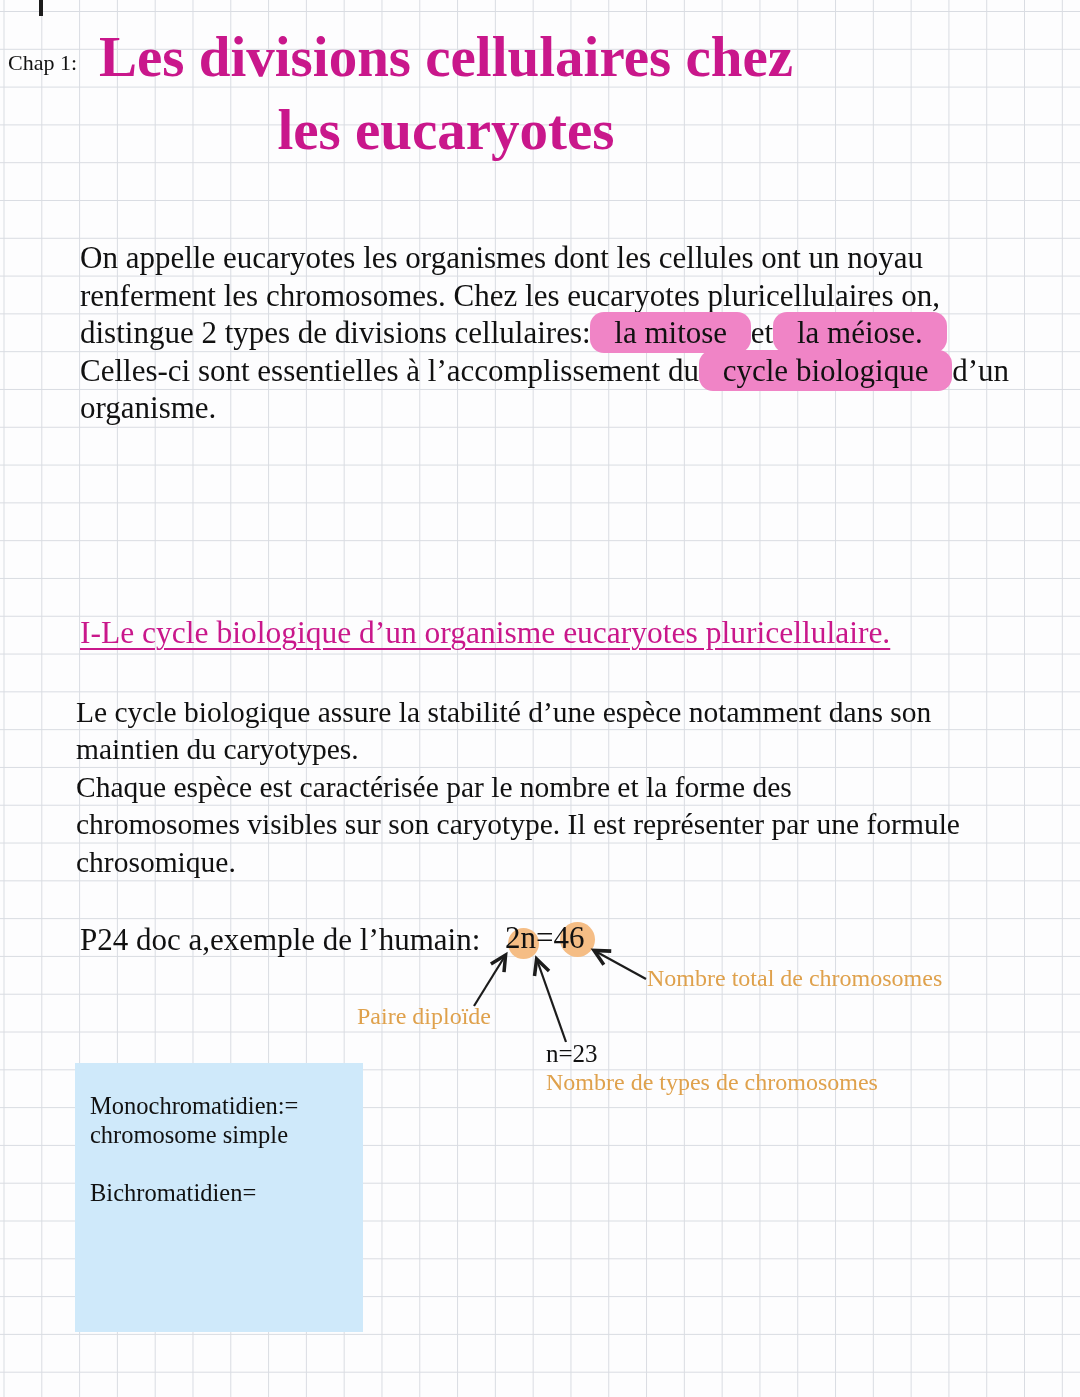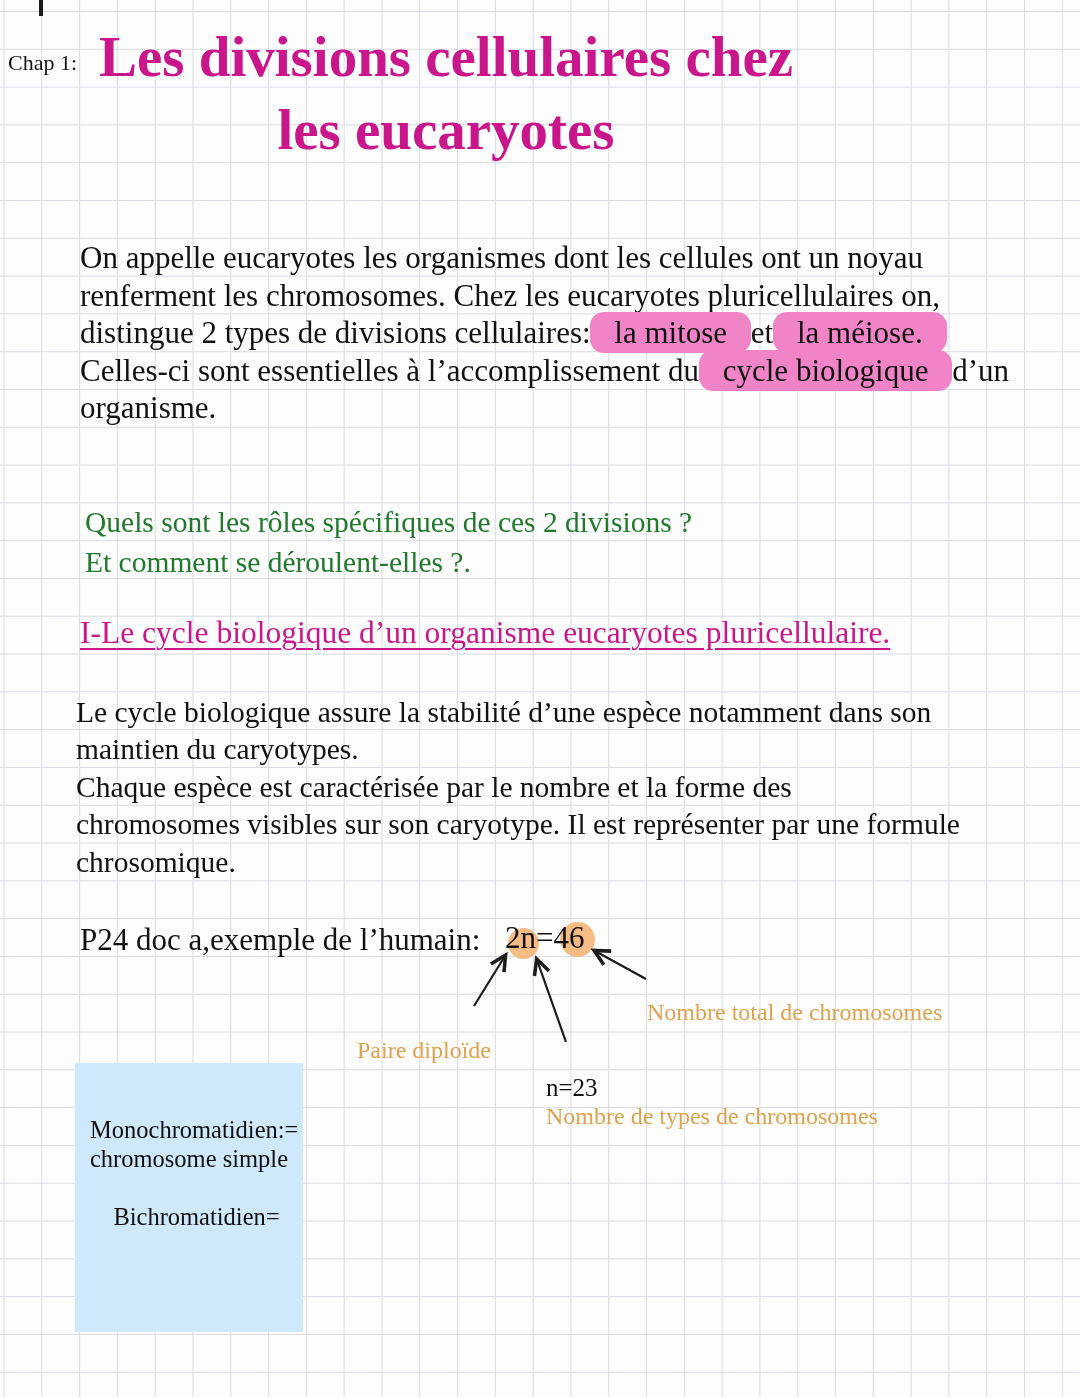--- a/index.html
+++ b/index.html
@@ -38,34 +38,34 @@
   .para2{left:76px;top:694px;font-size:29.5px;line-height:37.4px;white-space:nowrap;}
   .p24-label{
     left:80px;top:922px;font-size:31px;white-space:nowrap;
     text-decoration-thickness:2.5px;text-underline-offset:6px;
   }
   .formula{left:505px;top:920px;font-size:31px;white-space:nowrap;}
   .circle{border-radius:50%;background:#f5bd85;}
   .circle-n{left:508px;top:928px;width:31px;height:31px;}
   .circle-46{left:560px;top:922px;width:35px;height:35px;}
   .arrows{left:0;top:0;width:1080px;height:1397px;pointer-events:none;}
-  .ann{white-space:nowrap;margin-top:34px;}
+  .ann{white-space:nowrap;}
   .orange{color:#dfa14c;}
   .ann-total{left:647px;top:965px;font-size:24px;}
   .ann-paire{left:357px;top:1003px;font-size:24px;}
   .ann-n23{left:546px;top:1040px;font-size:25px;color:#111;}
   .ann-types{left:546px;top:1069px;font-size:24px;}
   .bluebox{
-    left:75px;top:1063px;width:228px;height:269px;
+    left:75px;top:1063px;width:288px;height:269px;
     background:#cfe9fa;
     box-sizing:border-box;
-    padding:52px 0 0 15px;
+    padding:28px 0 0 15px;
     font-size:24.5px;line-height:29px;color:#111;
   }
-  .box-item2{margin-top:29px;text-align:center;}
+  .box-item2{margin-top:29px;}
 </style>
 </head>
 <body>
 
 <div class="page">
 
   <div class="abs top-dash"></div>
 
   <div class="abs chap">Chap 1:</div>
 
@@ -75,24 +75,20 @@
   </div>
 
   <div class="abs intro">
       <div><span>On appelle eucaryotes les organismes dont les cellules ont un noyau</span></div>
       <div><span>renferment les chromosomes. Chez les eucaryotes pluricellulaires on,</span></div>
       <div><span>distingue 2 types de divisions cellulaires: </span><span class="hl">la mitose</span><span> et </span><span class="hl">la méiose.</span></div>
       <div><span>Celles-ci sont essentielles à l’accomplissement du </span><span class="hl">cycle biologique</span><span> d’un</span></div>
       <div><span>organisme.</span></div>
     </div>
 
-  <div class="abs questions">
-      <div>Quels sont les rôles spécifiques de ces 2 divisions ?</div>
-      <div>Et comment se déroulent-elles ?.</div>
-    </div>
 
   <div class="abs heading">I-Le cycle biologique d’un organisme eucaryotes pluricellulaire.</div>
 
   <div class="abs para2">
       <div>Le cycle biologique assure la stabilité d’une espèce notamment dans son</div>
       <div>maintien du caryotypes.</div>
       <div>Chaque espèce est caractérisée par le nombre et la forme des</div>
       <div>chromosomes visibles sur son caryotype. Il est représenter par une formule</div>
       <div>chrosomique.</div>
     </div>

